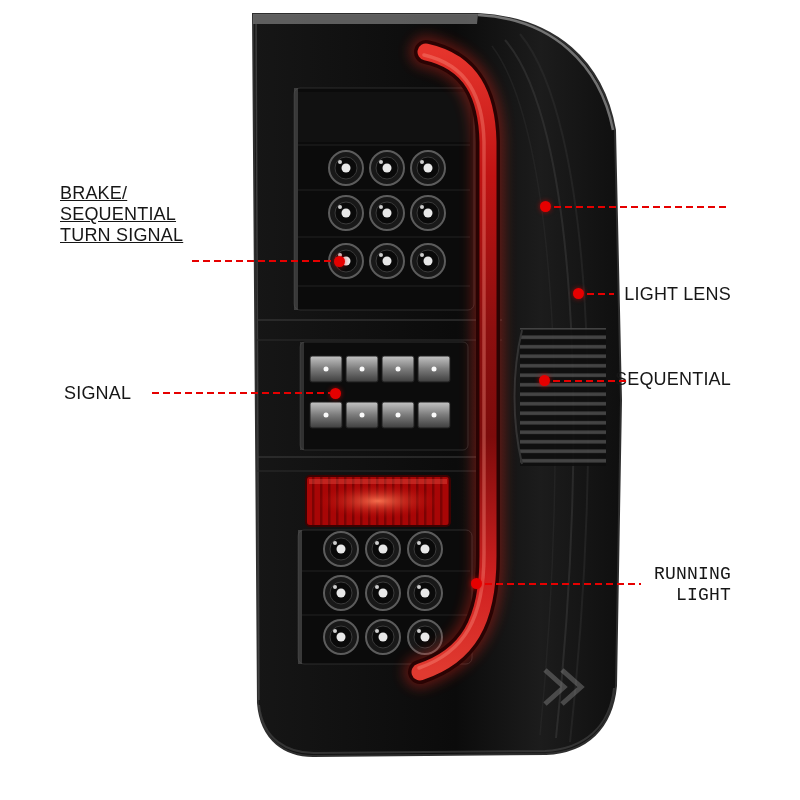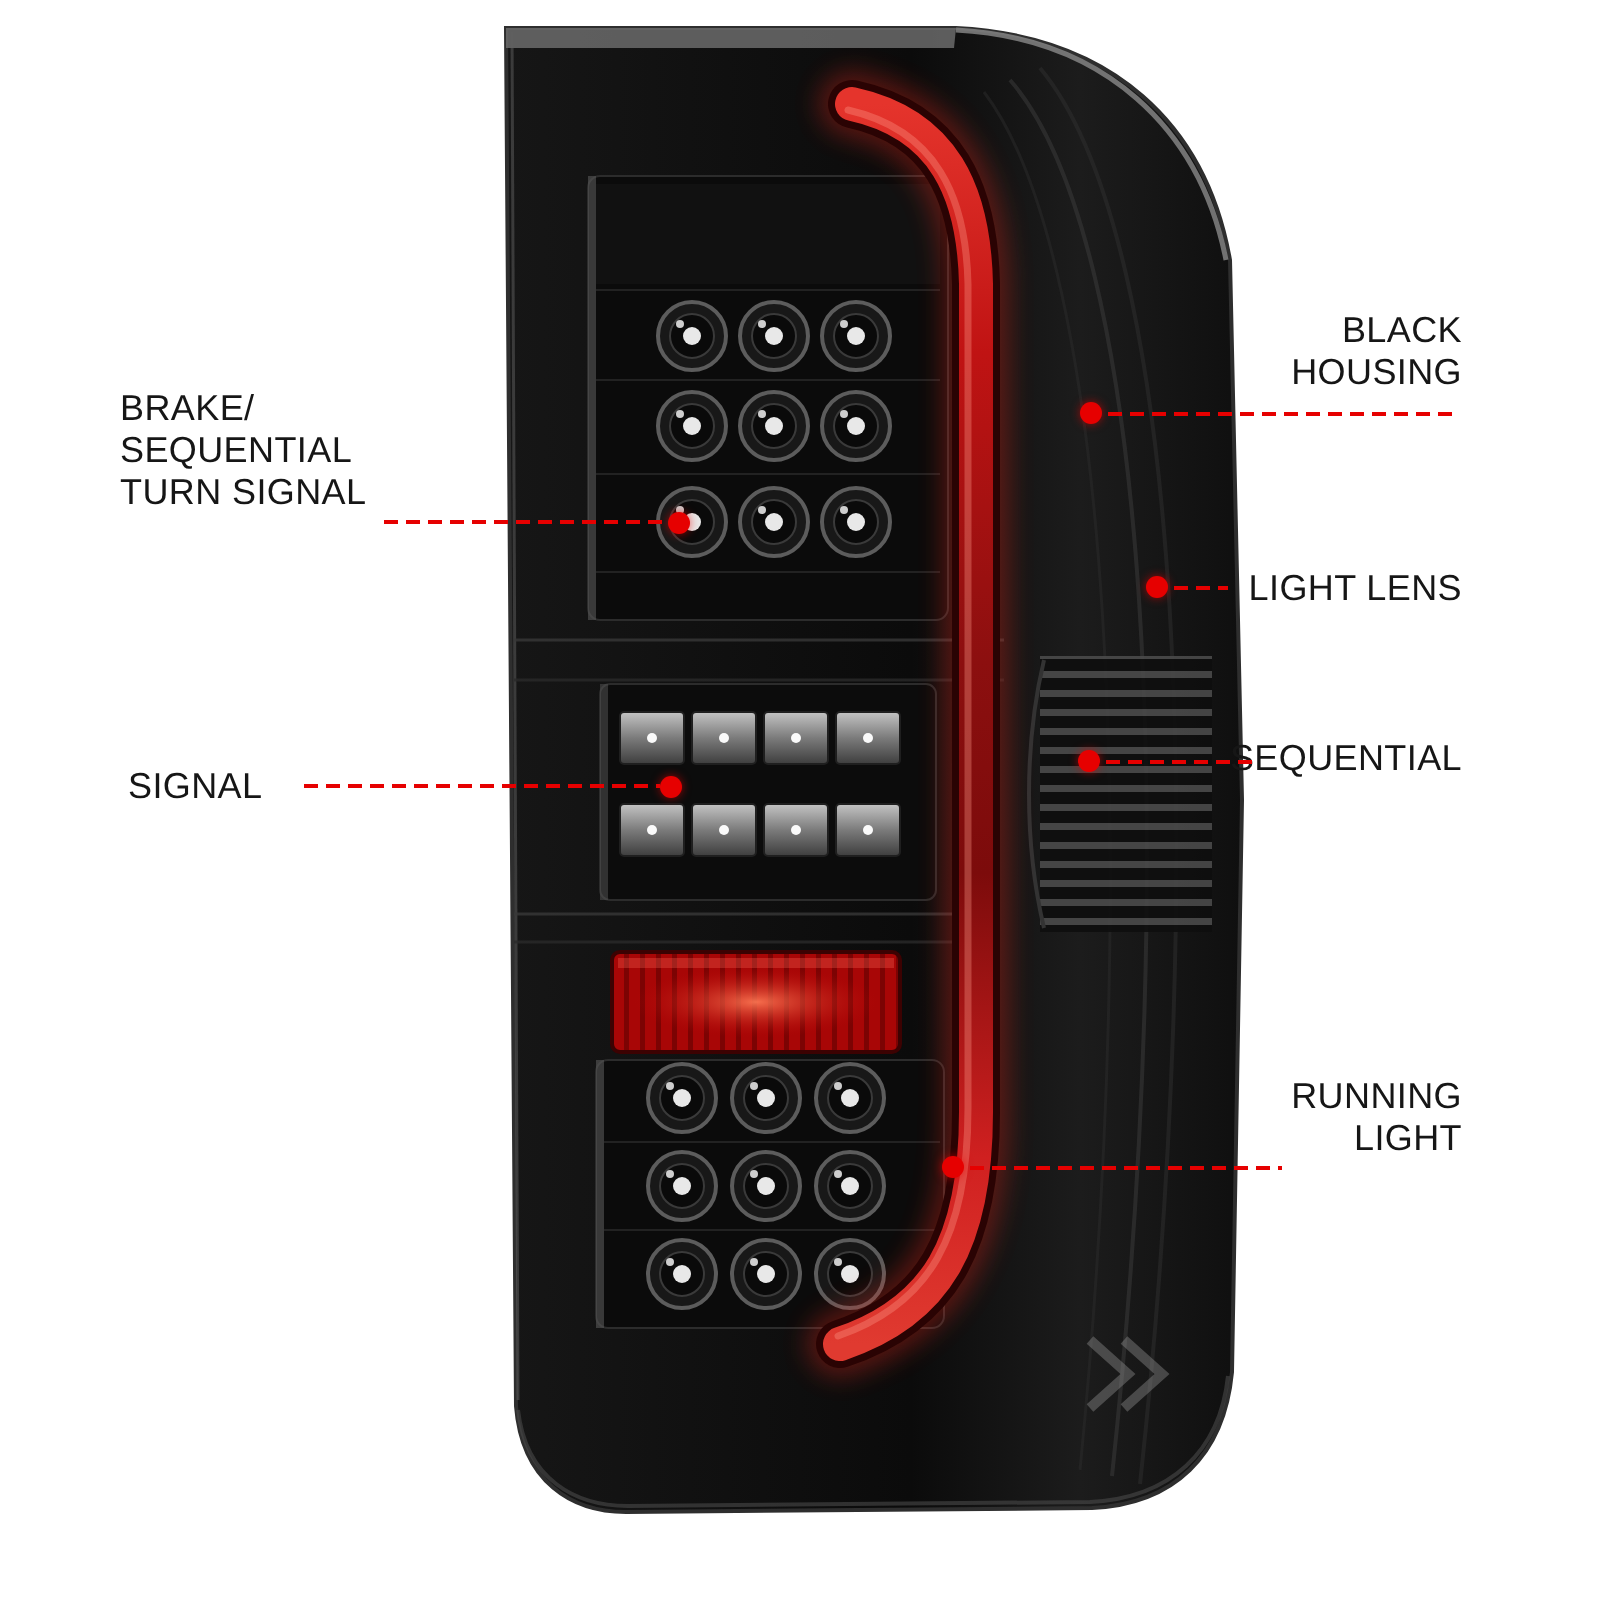--- a/index.html
+++ b/index.html
@@ -178,41 +178,39 @@
       <path d="M426 52 C472 62 487 96 488 142 L488 556 C488 622 468 656 420 672" stroke="url(#redG)" stroke-width="17" fill="none" stroke-linecap="round"></path>
       <path d="M424 55 C468 65 483 98 484 142 L484 554 C484 618 465 652 419 668" stroke="#ff9a8a" stroke-width="3.5" fill="none" opacity="0.35" stroke-linecap="round"></path>
     </g>
 
     <g opacity="0.38" stroke="#9a9a9a" stroke-width="5" fill="none">
       <path d="M545 704 L564 687 L545 670"></path>
       <path d="M562 704 L581 687 L562 670"></path>
     </g>
   </svg>
 
-  <div class="callout-label" style="left:60px; top:194px; width:150px;">BRAKE/
+  <div class="callout-label" style="left:60px; top:183px; width:150px;text-decoration:underline;">BRAKE/
 SEQUENTIAL
 TURN SIGNAL</div>
   <div class="callout-line" style="left:192px; top:260px; width:141px;"></div>
   <div class="callout-dot" style="left:334px; top:256px;"></div>
 
   <div class="callout-label" style="left:64px; top:383px; width:120px;">SIGNAL</div>
   <div class="callout-line" style="left:152px; top:392px; width:178px;"></div>
   <div class="callout-dot" style="left:330px; top:388px;"></div>
 
-  <div class="callout-label right" style="right:69px; top:155px; width:150px;">BLACK
-HOUSING</div>
   <div class="callout-line" style="left:554px; top:206px; width:176px;"></div>
   <div class="callout-dot" style="left:540px; top:201px;"></div>
 
   <div class="callout-label right" style="right:69px; top:284px; width:150px;">LIGHT LENS</div>
   <div class="callout-line" style="left:587px; top:293px; width:27px;"></div>
   <div class="callout-dot" style="left:573px; top:288px;"></div>
 
   <div class="callout-label right" style="right:69px; top:369px; width:150px;">SEQUENTIAL</div>
   <div class="callout-line" style="left:553px; top:380px; width:73px;"></div>
   <div class="callout-dot" style="left:539px; top:375px;"></div>
 
-  <div class="callout-label right" style="right:69px; top:538px; width:150px;">RUNNING
+  <div class="callout-label right" style="right:69px; top:564px; width:150px;font-family:Liberation Mono, monospace;">RUNNING
 LIGHT</div>
   <div class="callout-line" style="left:485px; top:583px; width:156px;"></div>
   <div class="callout-dot" style="left:471px; top:578px;"></div>
 
 </div>
 
 </body></html>

